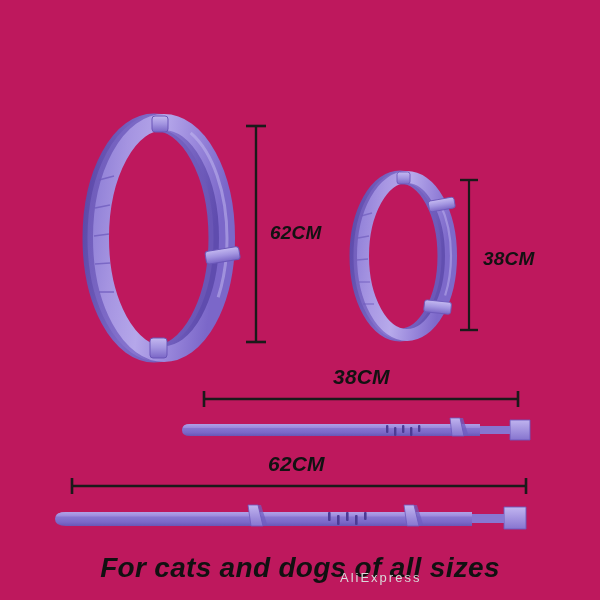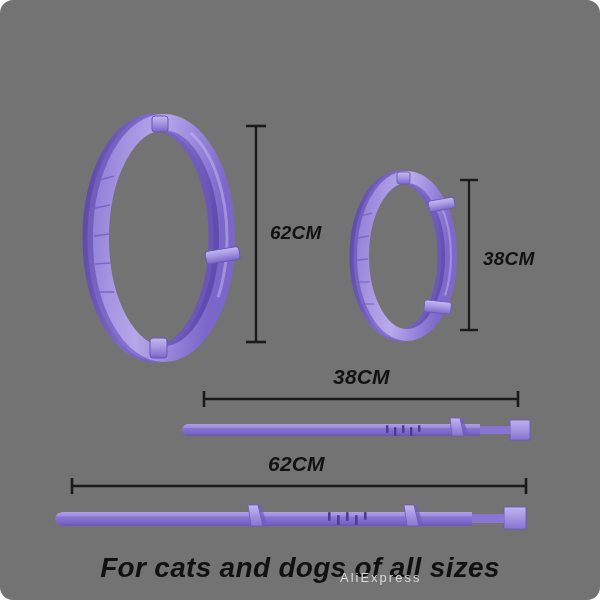--- a/index.html
+++ b/index.html
@@ -4,24 +4,23 @@
 <style>
   html, body {
     margin: 0;
     padding: 0;
     background: #ffffff;
   }
   #canvas {
     position: relative;
     width: 600px;
     height: 600px;
-    background: #737373;
+    background: #be185d;
     overflow: hidden;
     font-family: "Liberation Sans", sans-serif;
-    border-radius: 13px;
   }
   .abs { position: absolute; }
 
   
   .dim-label {
     font-family: "Liberation Sans", sans-serif;
     font-weight: bold;
     font-style: italic;
     color: #121212;
     white-space: nowrap;

